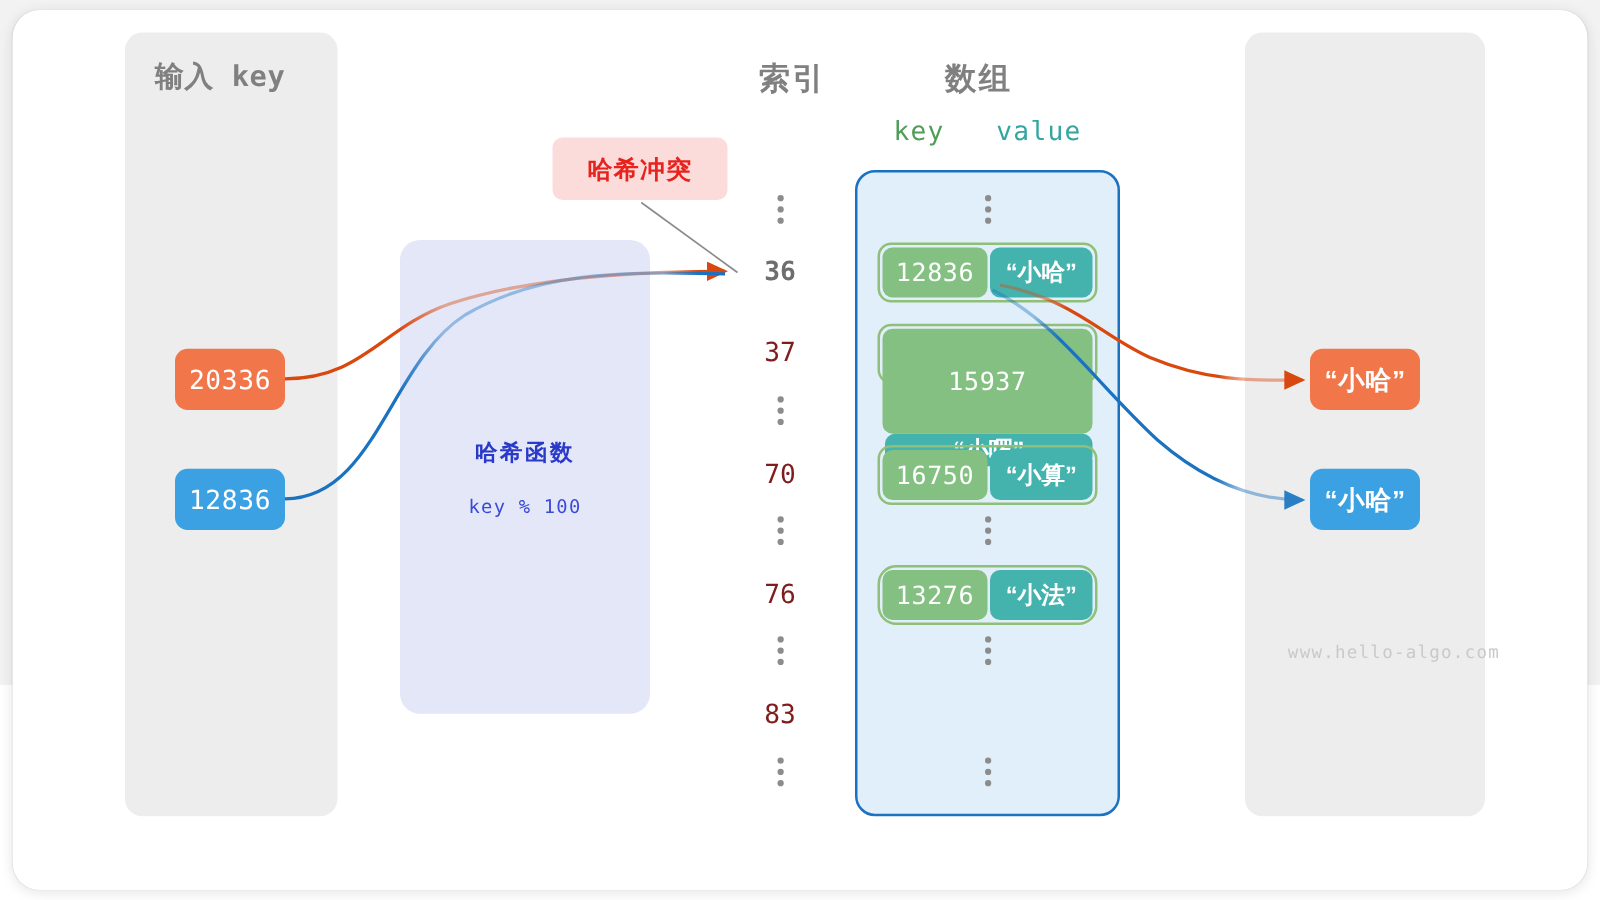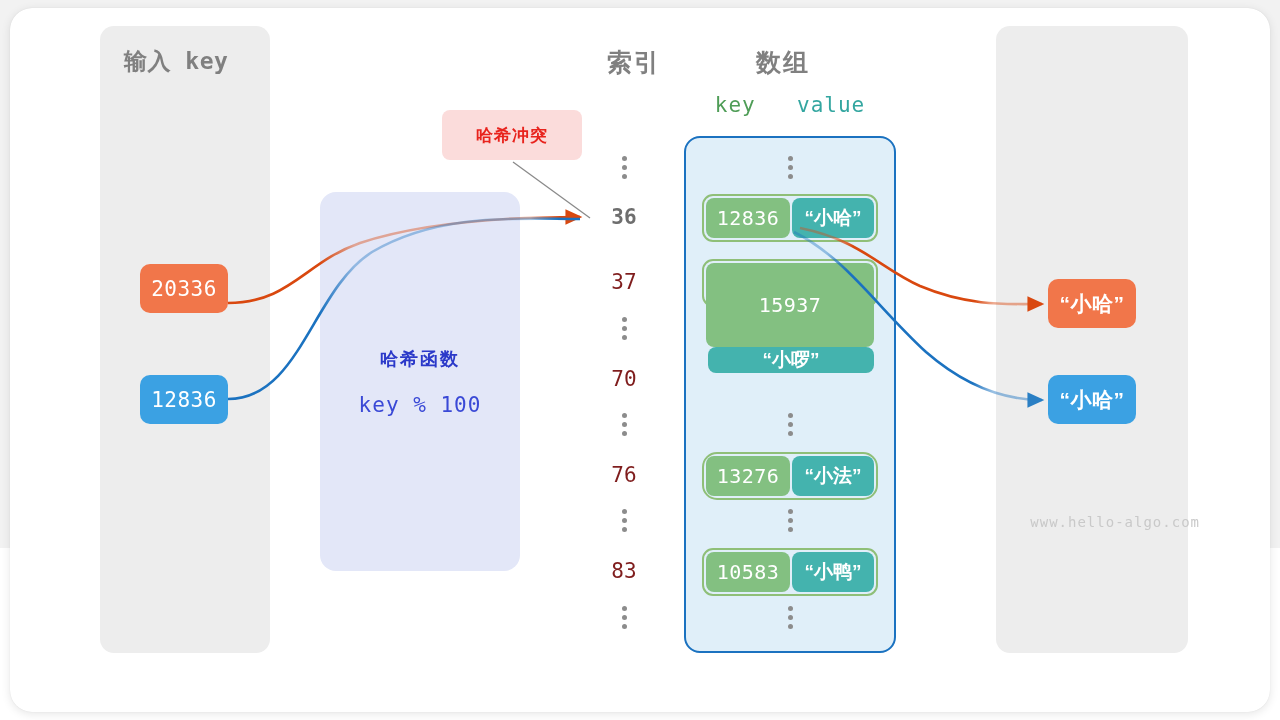--- a/index.html
+++ b/index.html
@@ -84,38 +84,38 @@
   }
   #hash-box .hf-title {
     font-family: "Liberation Sans", "DejaVu Sans", sans-serif;
     font-size: 18px;
     font-weight: bold;
     color: #2b39c9;
     letter-spacing: 2px;
   }
   #hash-box .hf-formula {
     font-family: "DejaVu Sans Mono", "Liberation Mono", monospace;
-    font-size: 21px;
+    font-size: 15px;
     color: #3a49d6;
     letter-spacing: 1px;
   }
 
   
   #collision-badge {
     position: absolute;
     left: 442px; top: 110px;
     width: 140px; height: 50px;
     background: #fbdcdb;
     border-radius: 8px;
     display: flex;
     align-items: center;
     justify-content: center;
     font-family: "Liberation Sans", "DejaVu Sans", sans-serif;
     font-weight: bold;
-    font-size: 17px;
+    font-size: 20px;
     color: #e8231d;
     letter-spacing: 1px;
   }
 
   
   .col-header {
     position: absolute;
     font-family: "Liberation Sans", "DejaVu Sans", sans-serif;
     font-weight: bold;
     font-size: 25px;
@@ -232,21 +232,21 @@
 </style>
 </head>
 <body>
 
 <div class="stage">
   <div class="card"></div>
 
   <div class="panel" id="panel-input"></div>
   <div class="panel-title" style="left:124px; top:46px;">输入 key</div>
 
-  <div class="pill orange" id="input-0" style="left:140px; top:264px; width:88px; height:49px;">
+  <div class="pill orange" id="input-0" style="left:140px; top:279px; width:88px; height:49px;">
     <span>20336</span>
   </div>
 
   <div class="pill blue" id="input-1" style="left:140px; top:375px; width:88px; height:49px;">
     <span>12836</span>
   </div>
 
   <div id="hash-box">
     <div class="hf-title">哈希函数</div>
     <div class="hf-formula">key % 100</div>
@@ -325,27 +325,27 @@
     </div>
 
   <div class="entry" style="top:194px;">
     <div class="cell key">12836</div>
     <div class="cell val">“小哈”</div>
   </div>
   <div class="entry" style="top:259px;flex-direction:column;">
     <div class="cell key">15937</div>
     <div class="cell val">“小啰”</div>
   </div>
+  <div class="entry" style="top:356px;">
+    <div class="cell key">16750</div>
+    <div class="cell val">“小算”</div>
+  </div>
   <div class="entry" style="top:452px;border-radius:15px;">
     <div class="cell key">13276</div>
     <div class="cell val">“小法”</div>
-  </div>
-  <div class="entry" style="top:548px;">
-    <div class="cell key">10583</div>
-    <div class="cell val">“小鸭”</div>
   </div>
 
   <div class="panel" id="panel-output"></div>
 
   <div class="pill orange cjk" style="left:1048px; top:279px; width:88px; height:49px;">
     <span>“小哈”</span>
   </div>
   <div class="pill blue cjk" style="left:1048px; top:375px; width:88px; height:49px;">
     <span>“小哈”</span>
   </div>

